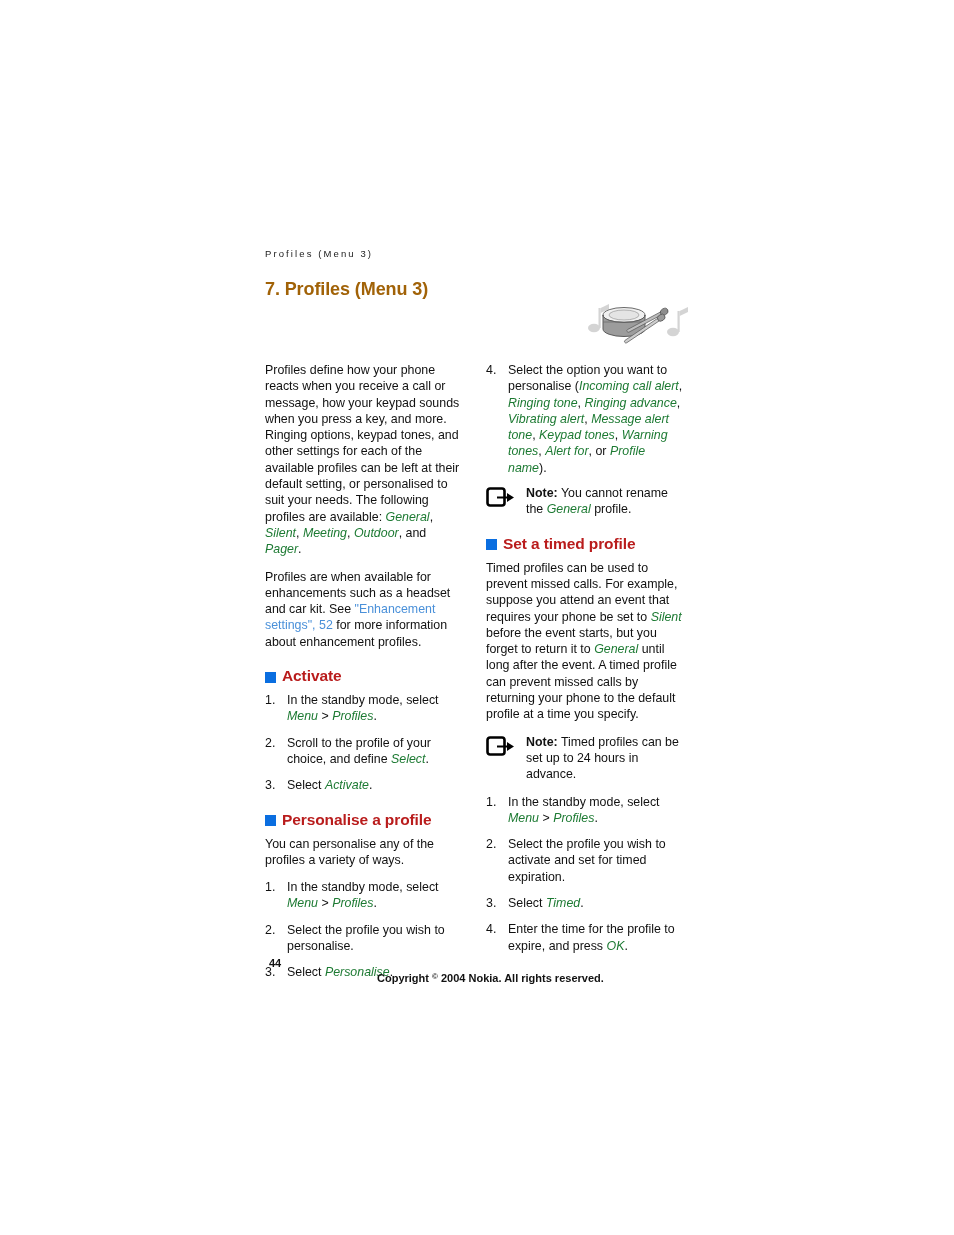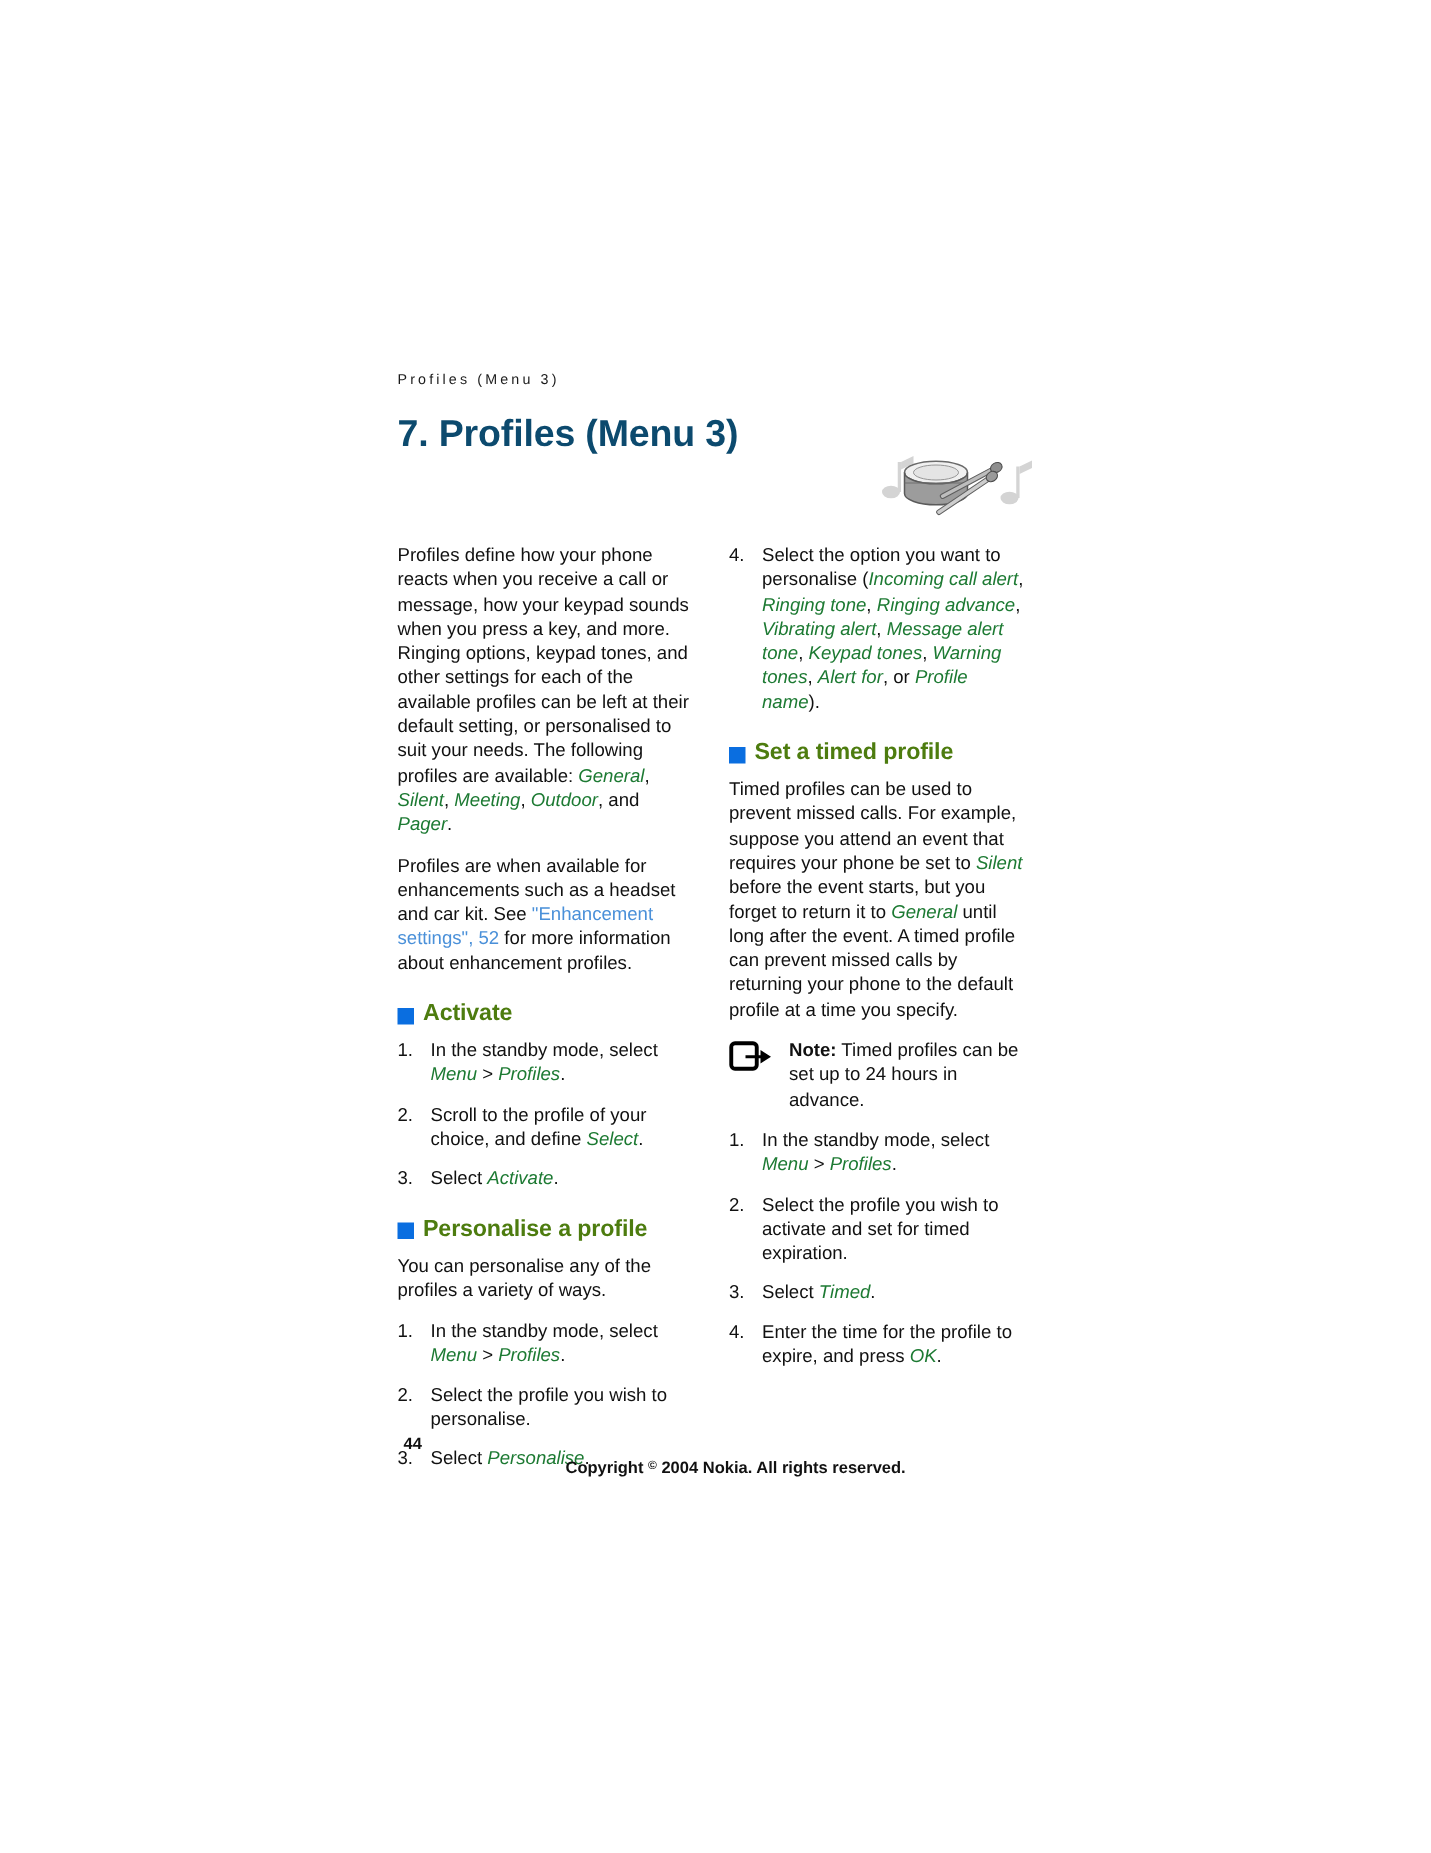--- a/index.html
+++ b/index.html
@@ -37,23 +37,23 @@
     margin: 0 0 14px 0;
     line-height: 12px;
   }
 
   
   .title-row {
     position: relative;
     height: 60px;
   }
   .chapter-title {
-    font-size: 25px;
-    font-weight: bold;
-    color: #0c4a6e;
+    font-size: 18px;
+    font-weight: bold;
+    color: #a16207;
     line-height: 30px;
     margin: 0;
     letter-spacing: -0.1px;
   }
   .chapter-art {
     position: absolute;
     right: 6px;
     top: 24px;
     width: 104px;
     height: 48px;
@@ -89,21 +89,21 @@
     width: 11px;
     height: 11px;
     background: #0a6ee0;
     flex: 0 0 auto;
     position: relative;
     top: 1px;
   }
   .sec-title {
     font-size: 15.5px;
     font-weight: bold;
-    color: #4d7c0f;
+    color: #b91c1c;
     line-height: 18px;
     letter-spacing: -0.1px;
   }
 
   ol.steps {
     list-style: none;
     margin: 0 0 0 0;
     padding: 0;
   }
   ol.steps > li {
@@ -257,20 +257,27 @@
         </ol>
 
       </div>
 
       <div class="col col-right">
 
         <ol class="steps">
           <li><span class="num">4.</span><span>Select the option you want to personalise (</span><em>Incoming call alert</em>, <em>Ringing tone</em>, <em>Ringing advance</em>, <em>Vibrating alert</em>, <em>Message alert tone</em>, <em>Keypad tones</em>, <em>Warning tones</em>, <em>Alert for</em><span>, or </span><em>Profile name</em><span>).</span></li>
         </ol>
 
+        <div class="note">
+          <svg class="note-icon" viewBox="0 0 30 21" xmlns="http://www.w3.org/2000/svg">
+            <rect x="1.5" y="1.5" width="17" height="17" rx="2.5" ry="2.5" fill="#ffffff" stroke="#000000" stroke-width="2.6"></rect>
+            <path d="M11 6.5 L11 9.5 L21 9.5 L21 6 L28 10.5 L21 15 L21 11.5 L11 11.5 L11 14.5 Z" fill="#000000"></path>
+          </svg>
+          <b>Note:</b><span> You cannot rename the </span><em>General</em><span> profile.</span>
+        </div>
 
         <div class="sec-head">
           <span class="sec-bullet"></span>
           <span class="sec-title">Set a timed profile</span>
         </div>
 
         <p><span>Timed profiles can be used to prevent missed calls. For example, suppose you attend an event that requires your phone be set to </span><em>Silent</em><span> before the event starts, but you forget to return it to </span><em>General</em><span> until long after the event. A timed profile can prevent missed calls by returning your phone to the default profile at a time you specify.</span></p>
 
         <div class="note">
           <svg class="note-icon" viewBox="0 0 30 21" xmlns="http://www.w3.org/2000/svg">

